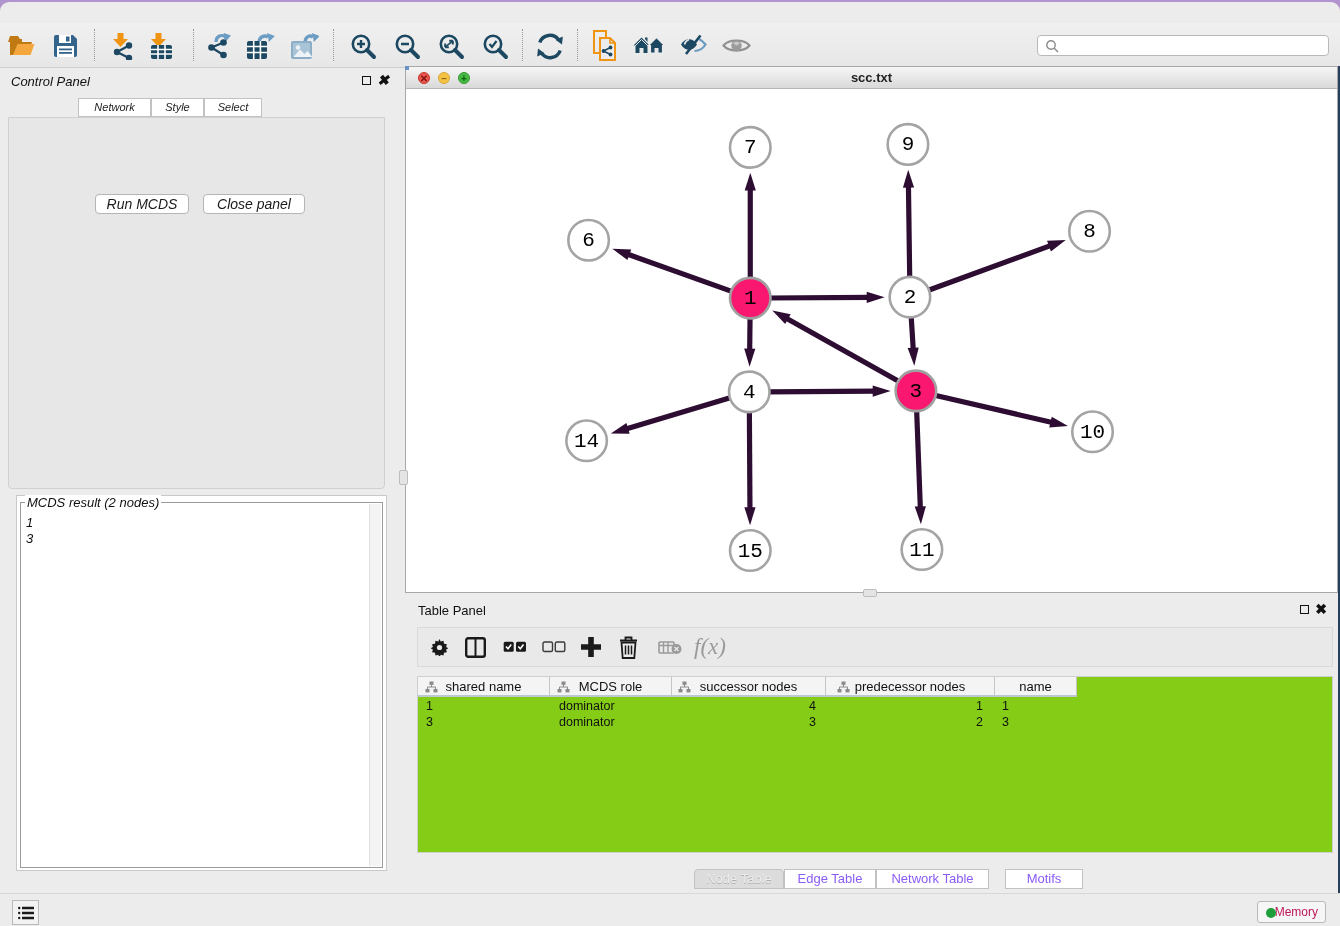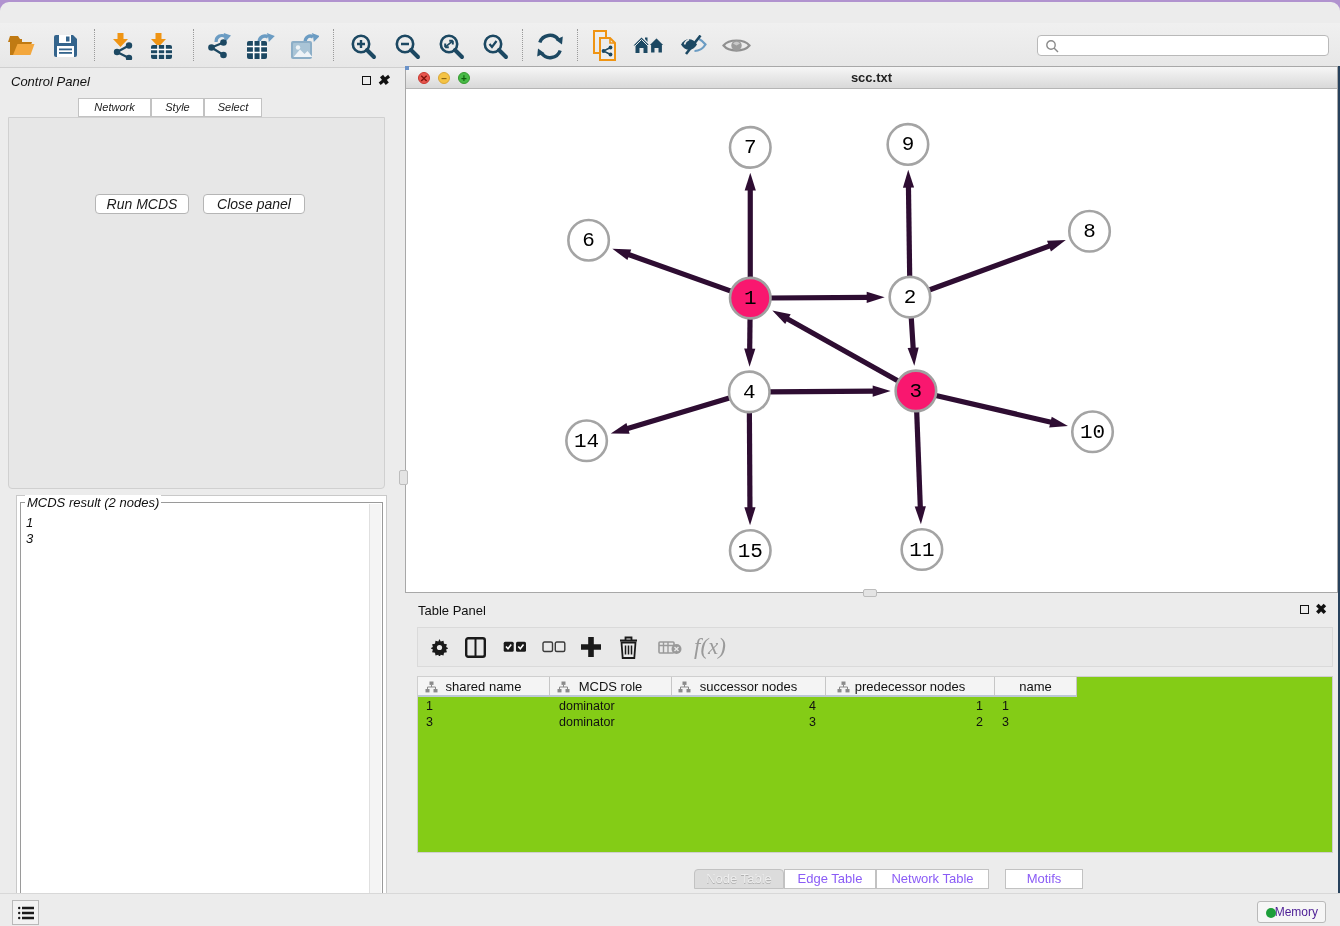--- a/index.html
+++ b/index.html
@@ -14,21 +14,21 @@
 
 .cp{position:absolute;left:0;top:66px;width:392px;height:824px;background:#ececec;font-style:italic;}
 .cphead{position:absolute;left:11px;top:6px;font-size:13px;color:#111;}
 .cptabs{position:absolute;left:0;top:30px;width:100%;height:19px;}
 .tab{position:absolute;top:0;height:19px;background:#fff;border:1px solid #c2c2c2;font-size:11px;color:#222;text-align:center;line-height:17px;}
 .tabsel{background:#dcdcdc;color:#f3f3f3;text-shadow:0 1px 0 #aaa;border-radius:4px 4px 0 0;border-bottom:none;}
 .cpbody{position:absolute;left:8px;top:49px;width:377px;height:372px;background:#e7e7e7;border:1px solid #d0d0d0;border-radius:0 0 4px 4px;}
 .optlabel{position:absolute;left:0;top:70px;width:100%;text-align:center;font-size:14px;color:#1a1a1a;}
 .combo{position:absolute;left:44px;top:92px;width:311px;height:20px;background:#fff;border:1px solid #ababab;border-radius:4px;font-size:14px;color:#1a1a1a;line-height:18px;padding-left:13px;}
 .btn{position:absolute;top:126px;height:20px;background:#fff;border:1px solid #b5b5b5;border-radius:4px;font-size:14px;color:#1a1a1a;text-align:center;line-height:18px;}
-.resp{position:absolute;left:16px;top:427px;width:371px;height:432px;background:#fff;border:1px solid #c9c9c9;}
+.resp{position:absolute;left:16px;top:427px;width:371px;height:376px;background:#fff;border:1px solid #c9c9c9;}
 .fieldset{position:absolute;left:3px;top:6px;right:3px;bottom:2px;border:1px solid #9a9a9a;}
 .fslabel{position:absolute;left:4px;top:-8px;background:#fff;padding:0 2px;font-size:13px;color:#111;}
 .scrtrack{position:absolute;right:1px;top:1px;width:12px;bottom:1px;background:#f4f4f4;border-left:1px solid #e0e0e0;}
 .resline{font-size:13px;color:#111;margin-left:5px;line-height:16px;}
 
 .frame{position:absolute;left:405px;top:64px;width:933px;height:527px;border:1px solid #a8a8a8;background:#fff;}
 .ftitle{position:absolute;left:0;top:0;width:100%;height:22px;background:linear-gradient(#f6f6f6,#d9d9d9);border-bottom:1px solid #b5b5b5;}
 .ftext{position:absolute;top:3px;width:100%;text-align:center;font-size:13px;font-weight:bold;color:#222;}
 .flbtn{position:absolute;top:5px;width:12px;height:12px;border-radius:50%;font-size:10px;font-weight:bold;text-align:center;line-height:12px;}
 .fcontent{position:absolute;left:1px;top:23px;right:1px;bottom:1px;background:#fff;}
@@ -43,21 +43,21 @@
 .tptool{position:absolute;left:12px;top:27px;width:916px;height:40px;background:#e9e9e9;border:1px solid #dadada;}
 .tbl{position:absolute;left:12px;top:76px;width:916px;height:177px;background:#84cc16;border:1px solid #cfcfcf;}
 .thr{position:absolute;left:0;top:0;width:659px;height:20px;background:#f4f4f4;border-bottom:2px solid #bcc8d4;border-right:1px solid #c6c6c6;}
 .thc{position:absolute;top:0;height:20px;border-right:1px solid #c6c6c6;font-size:13px;color:#111;text-align:center;line-height:20px;}
 .trow{position:absolute;left:0;width:100%;height:16px;font-size:12.5px;color:#111;}
 .btabs{position:absolute;left:0;top:269px;width:100%;height:21px;}
 .btab{position:absolute;top:0;height:20px;background:#fff;border:1px solid #c2c2c2;font-size:13px;color:#8b5cf6;text-align:center;line-height:18px;}
 .hic{position:absolute;top:4px;}
 .statusbar{position:absolute;left:0;top:891px;width:100%;height:35px;background:#ececec;border-top:1px solid #d8d8d8;}
 .lbtn{position:absolute;left:12px;top:6px;width:27px;height:25px;background:#f2f2f2;border:1px solid #b9b9b9;}
-.membtn{position:absolute;right:14px;top:7px;width:69px;height:22px;background:#f6f6f6;border:1px solid #b9b9b9;border-radius:3px;font-size:12px;color:#4c1d95;text-align:right;line-height:20px;padding-right:7px;}
+.membtn{position:absolute;right:14px;top:7px;width:69px;height:22px;background:#f6f6f6;border:1px solid #b9b9b9;border-radius:3px;font-size:12px;color:#be185d;text-align:right;line-height:20px;padding-right:7px;}
 </style></head>
 <body>
 <div class="win">
  <div class="toolbar" id="toolbar">
   <svg class="tbi" style="left:8px" width="28" height="26" viewBox="0 0 28 26">
     <path d="M2 3 h8 l2 3 h2 v3 h-14 z" fill="#c07a13"></path>
     <path d="M2 22 V7 h12 v2 h10 l-4 13 z" fill="#c07a13"></path>
     <path d="M5 22 l4.5-11 h17 l-4 11 z" fill="#f3a73d"></path>
   </svg>
   <svg class="tbi" style="left:52px" width="27" height="26" viewBox="0 0 27 26">

